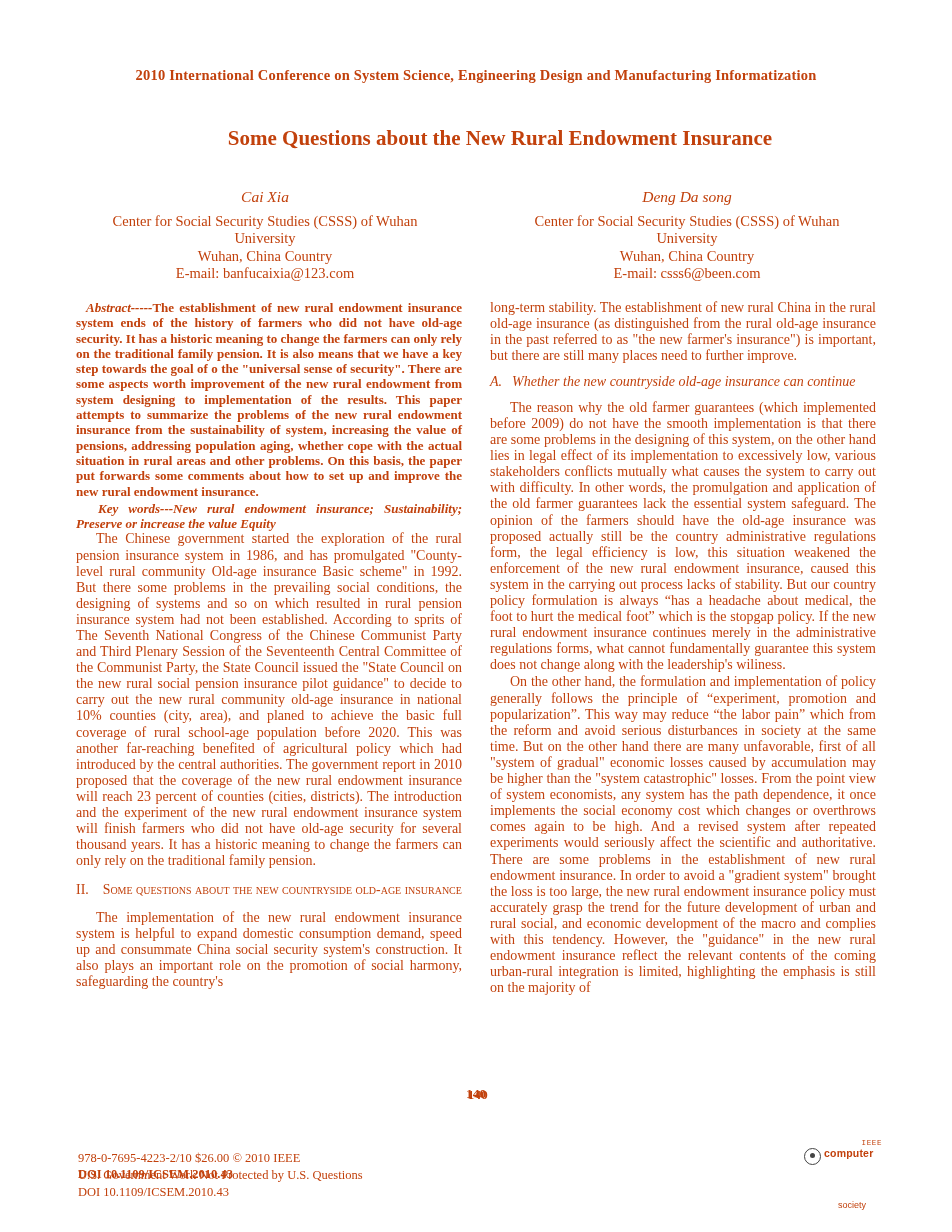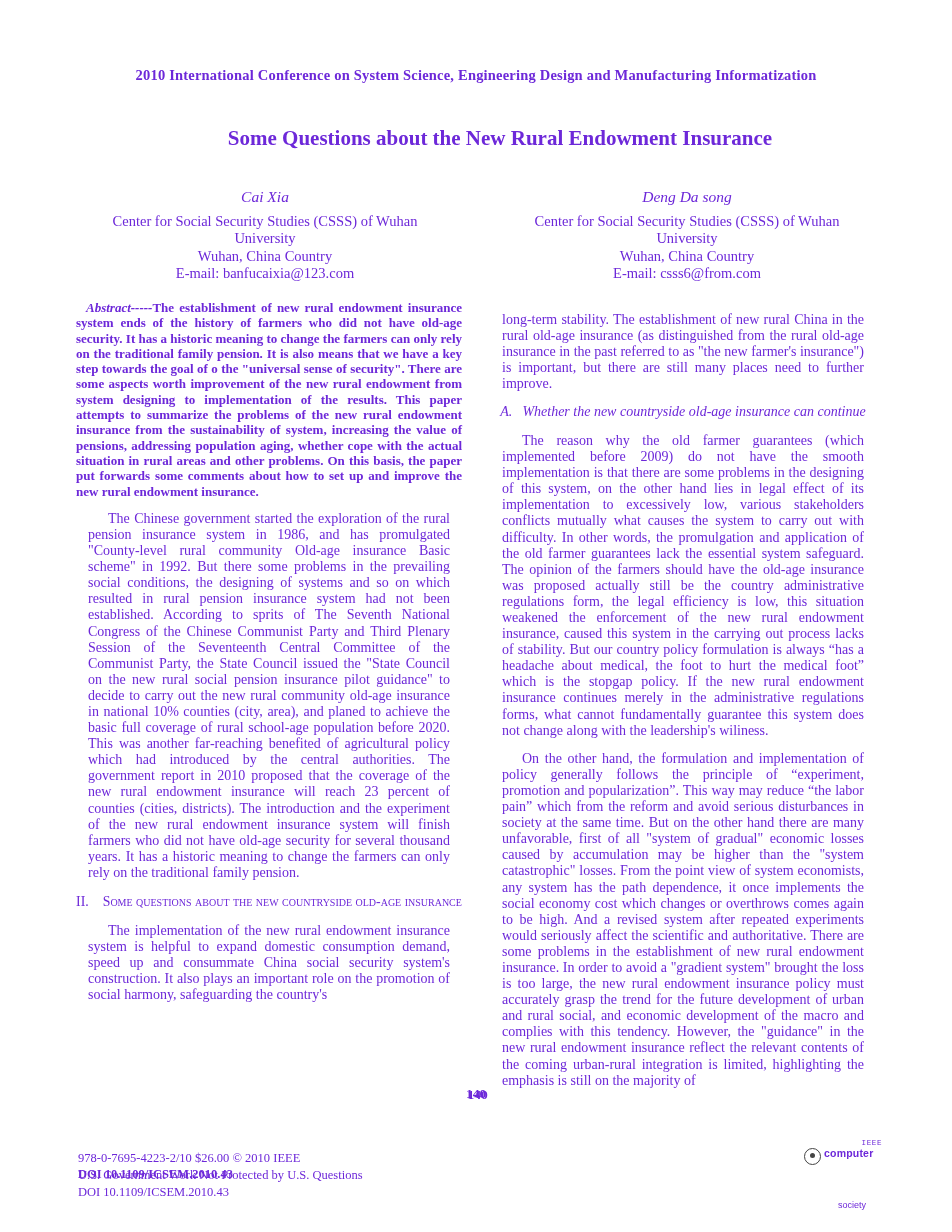--- a/index.html
+++ b/index.html
@@ -1,21 +1,21 @@
 <!DOCTYPE html>
 <html><head>
 <meta charset="utf-8">
 <style>
   html, body { margin: 0; padding: 0; background: #ffffff; }
   .page {
     position: relative;
     width: 952px;
     height: 1232px;
     background: #ffffff;
-    color: #6d28d9;
+    color: #c2410c;
     font-family: "Liberation Serif", serif;
     overflow: hidden;
     margin: 0 auto;
   }
   .conf-header {
     position: absolute;
     top: 67px; left: 0; right: 0;
     text-align: center;
     font-size: 14.5px;
     font-weight: bold;
@@ -62,27 +62,27 @@
   }
   .sec-heading {
     text-align: center;
     font-size: 13.8px;
     font-weight: normal;
     margin: 13px 0 11px 0;
     line-height: 16.5px;
   }
   .sec-num { margin-right: 14px; }
   .sc { font-variant: small-caps; }
-  .para { margin: 12px; text-indent: 20px; }
+  .para { margin: 0; text-indent: 20px; }
   .para.noindent { text-indent: 0; }
   .para.gap-top { margin-top: 1px; }
   .sub-heading {
     font-style: italic;
     font-size: 14px;
-    text-align: center;
+    text-align: left;
     margin: 10px 0 9px 0;
     padding-left: 30px;
     text-indent: -30px;
     line-height: 16.5px;
   }
   .sub-num { margin-right: 10px; }
 
   
   .footer-line {
     position: absolute;
@@ -148,28 +148,29 @@
       <div>Center for Social Security Studies (CSSS) of Wuhan</div>
       <div>University</div>
       <div>Wuhan, China Country</div>
       <div>E-mail: banfucaixia@123.com</div>
     </div>
     <div class="author">
       <div class="name">Deng Da song</div>
       <div>Center for Social Security Studies (CSSS) of Wuhan</div>
       <div>University</div>
       <div>Wuhan, China Country</div>
-      <div>E-mail: csss6@from.com</div>
+      <div>E-mail: csss6@been.com</div>
     </div>
   </div>
 
   <div class="columns">
 
     <div class="col">
       <p class="abstract"><span class="abstract-label">Abstract-----</span><span>The establishment of new rural endowment insurance system ends of the history of farmers who did not have old-age security. It has a historic meaning to change the farmers can only rely on the traditional family pension. It is also means that we have a key step towards the goal of o the "universal sense of security". There are some aspects worth improvement of the new rural endowment from system designing to implementation of the results. This paper attempts to summarize the problems of the new rural endowment insurance from the sustainability of system, increasing the value of pensions, addressing population aging, whether cope with the actual situation in rural areas and other problems. On this basis, the paper put forwards some comments about how to set up and improve the new rural endowment insurance.</span></p>
+      <p class="keywords"><span>Key words---</span><span>New rural endowment insurance; Sustainability; Preserve or increase the value Equity</span></p>
 
       <p class="para">The Chinese government started the exploration of the rural pension insurance system in 1986, and has promulgated "County-level rural community Old-age insurance Basic scheme" in 1992. But there some problems in the prevailing social conditions, the designing of systems and so on which resulted in rural pension insurance system had not been established. According to sprits of The Seventh National Congress of the Chinese Communist Party and Third Plenary Session of the Seventeenth Central Committee of the Communist Party, the State Council issued the "State Council on the new rural social pension insurance pilot guidance" to decide to carry out the new rural community old-age insurance in national 10% counties (city, area), and planed to achieve the basic full coverage of rural school-age population before 2020. This was another far-reaching benefited of agricultural policy which had introduced by the central authorities. The government report in 2010 proposed that the coverage of the new rural endowment insurance will reach 23 percent of counties (cities, districts). The introduction and the experiment of the new rural endowment insurance system will finish farmers who did not have old-age security for several thousand years. It has a historic meaning to change the farmers can only rely on the traditional family pension.</p>
 
       <h3 class="sec-heading"><span class="sec-num">II.</span><span class="sc">Some questions about the new countryside old-age insurance</span></h3>
       <p class="para">The implementation of the new rural endowment insurance system is helpful to expand domestic consumption demand, speed up and consummate China social security system's construction. It also plays an important role on the promotion of social harmony, safeguarding the country's</p>
     </div>
 
     <div class="col">
       <p class="para noindent">long-term stability. The establishment of new rural China in the rural old-age insurance (as distinguished from the rural old-age insurance in the past referred to as "the new farmer's insurance") is important, but there are still many places need to further improve.</p>
 

